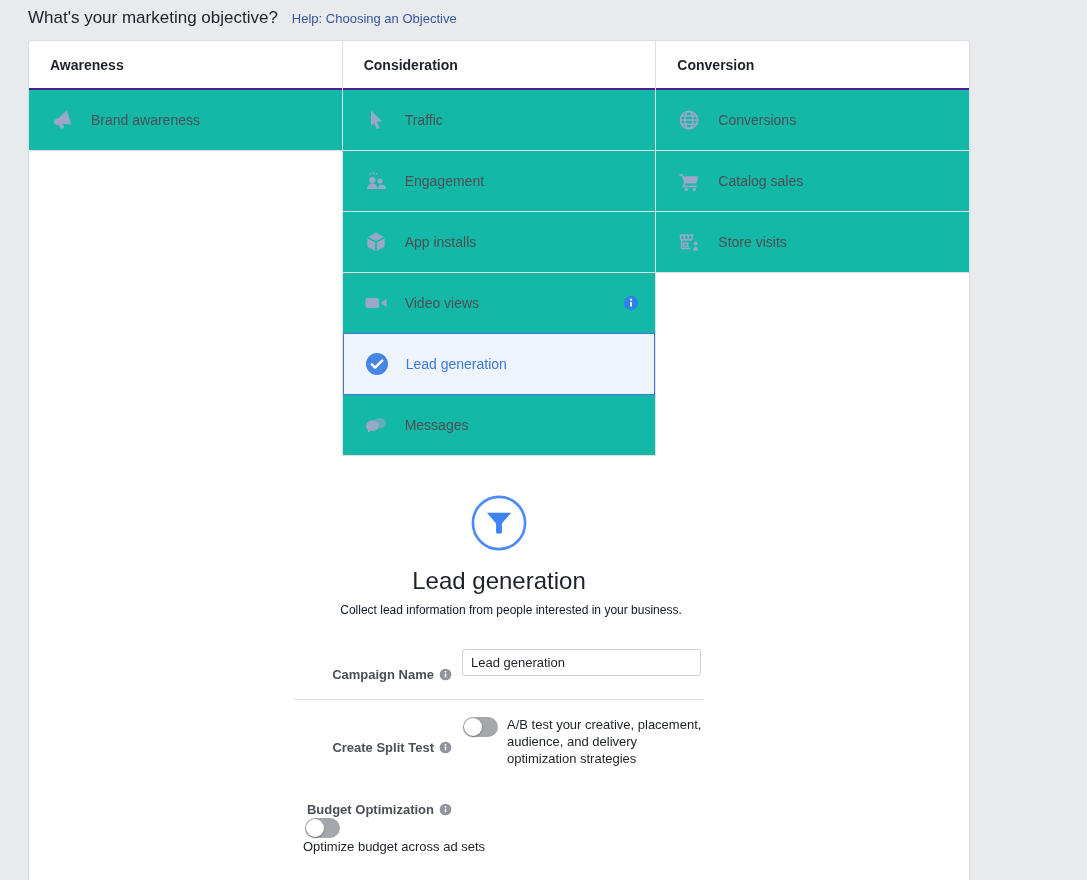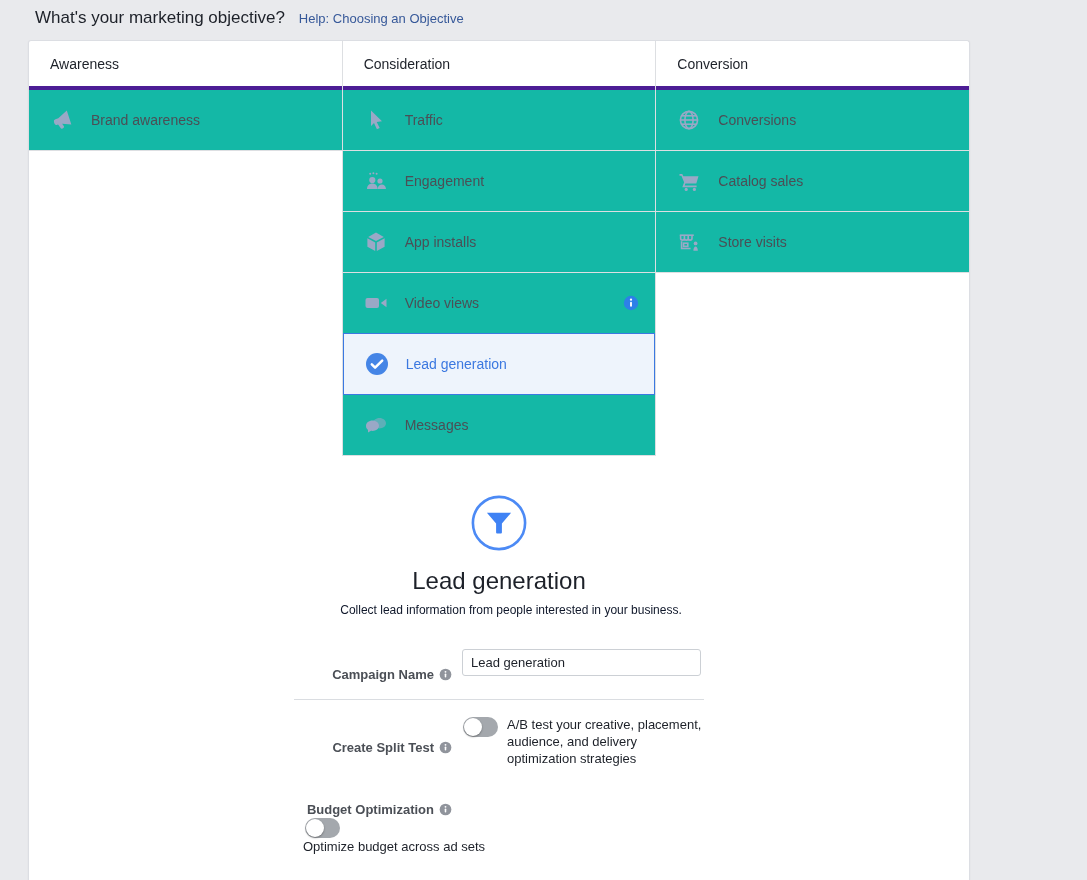--- a/index.html
+++ b/index.html
@@ -4,39 +4,39 @@
 <style>
   * { margin:0; padding:0; box-sizing:border-box; }
   html,body { width:1087px; height:880px; overflow:hidden; }
   body {
     background:#e9eaed;
     font-family:"Liberation Sans","DejaVu Sans",sans-serif;
     color:#1d2129;
   }
   
   .page-header { padding:8px 0 0 28px; display:flex; align-items:baseline; gap:14px; height:40px; }
-  .page-title { font-size:17px; font-weight:500; color:#1d2129;margin-left:7px; }
+  .page-title { font-size:17px; font-weight:500; color:#1d2129; }
   .help-link { font-size:13px; color:#365899; text-decoration:none; cursor:pointer; }
 
   
   .panel {
     margin-left:28px; width:942px; min-height:840px;
     background:#ffffff; border:1px solid #dcdee3; border-bottom:none;
     border-radius:3px 3px 0 0;
     box-shadow:0 1px 2px rgba(0,0,0,.05);
   }
 
   
   .grid { display:flex; align-items:flex-start; }
   .col { flex:1; min-width:0; }
   .col.bordered { border-left:1px solid #dddfe2; border-right:1px solid #dddfe2; }
   .col-header {
     height:49px; display:flex; align-items:center; padding-left:21px;
-    font-size:14px; font-weight:normal; color:#1d2129;
-    border-bottom:4px solid #4c1d95;
+    font-size:14px; font-weight:bold; color:#1d2129;
+    border-bottom:2px solid #4c1d95;
   }
   .row {
     height:61px; display:flex; align-items:center;
     padding:0 16px 0 21px; border-bottom:1px solid #dddfe2;
     font-size:14px; color:#4b4f56; cursor:pointer; background:#14b8a6;
   }
   .row .obj-icon { width:24px; height:24px; margin-right:17px; color:#9aa8c6; flex:none; }
   .row .obj-icon svg { width:24px; height:24px; display:block; }
   .row.selected {
     border:1px solid #3b79e1; background:#eef4fc; color:#3b78e0; margin-top:-1px; height:62px;

